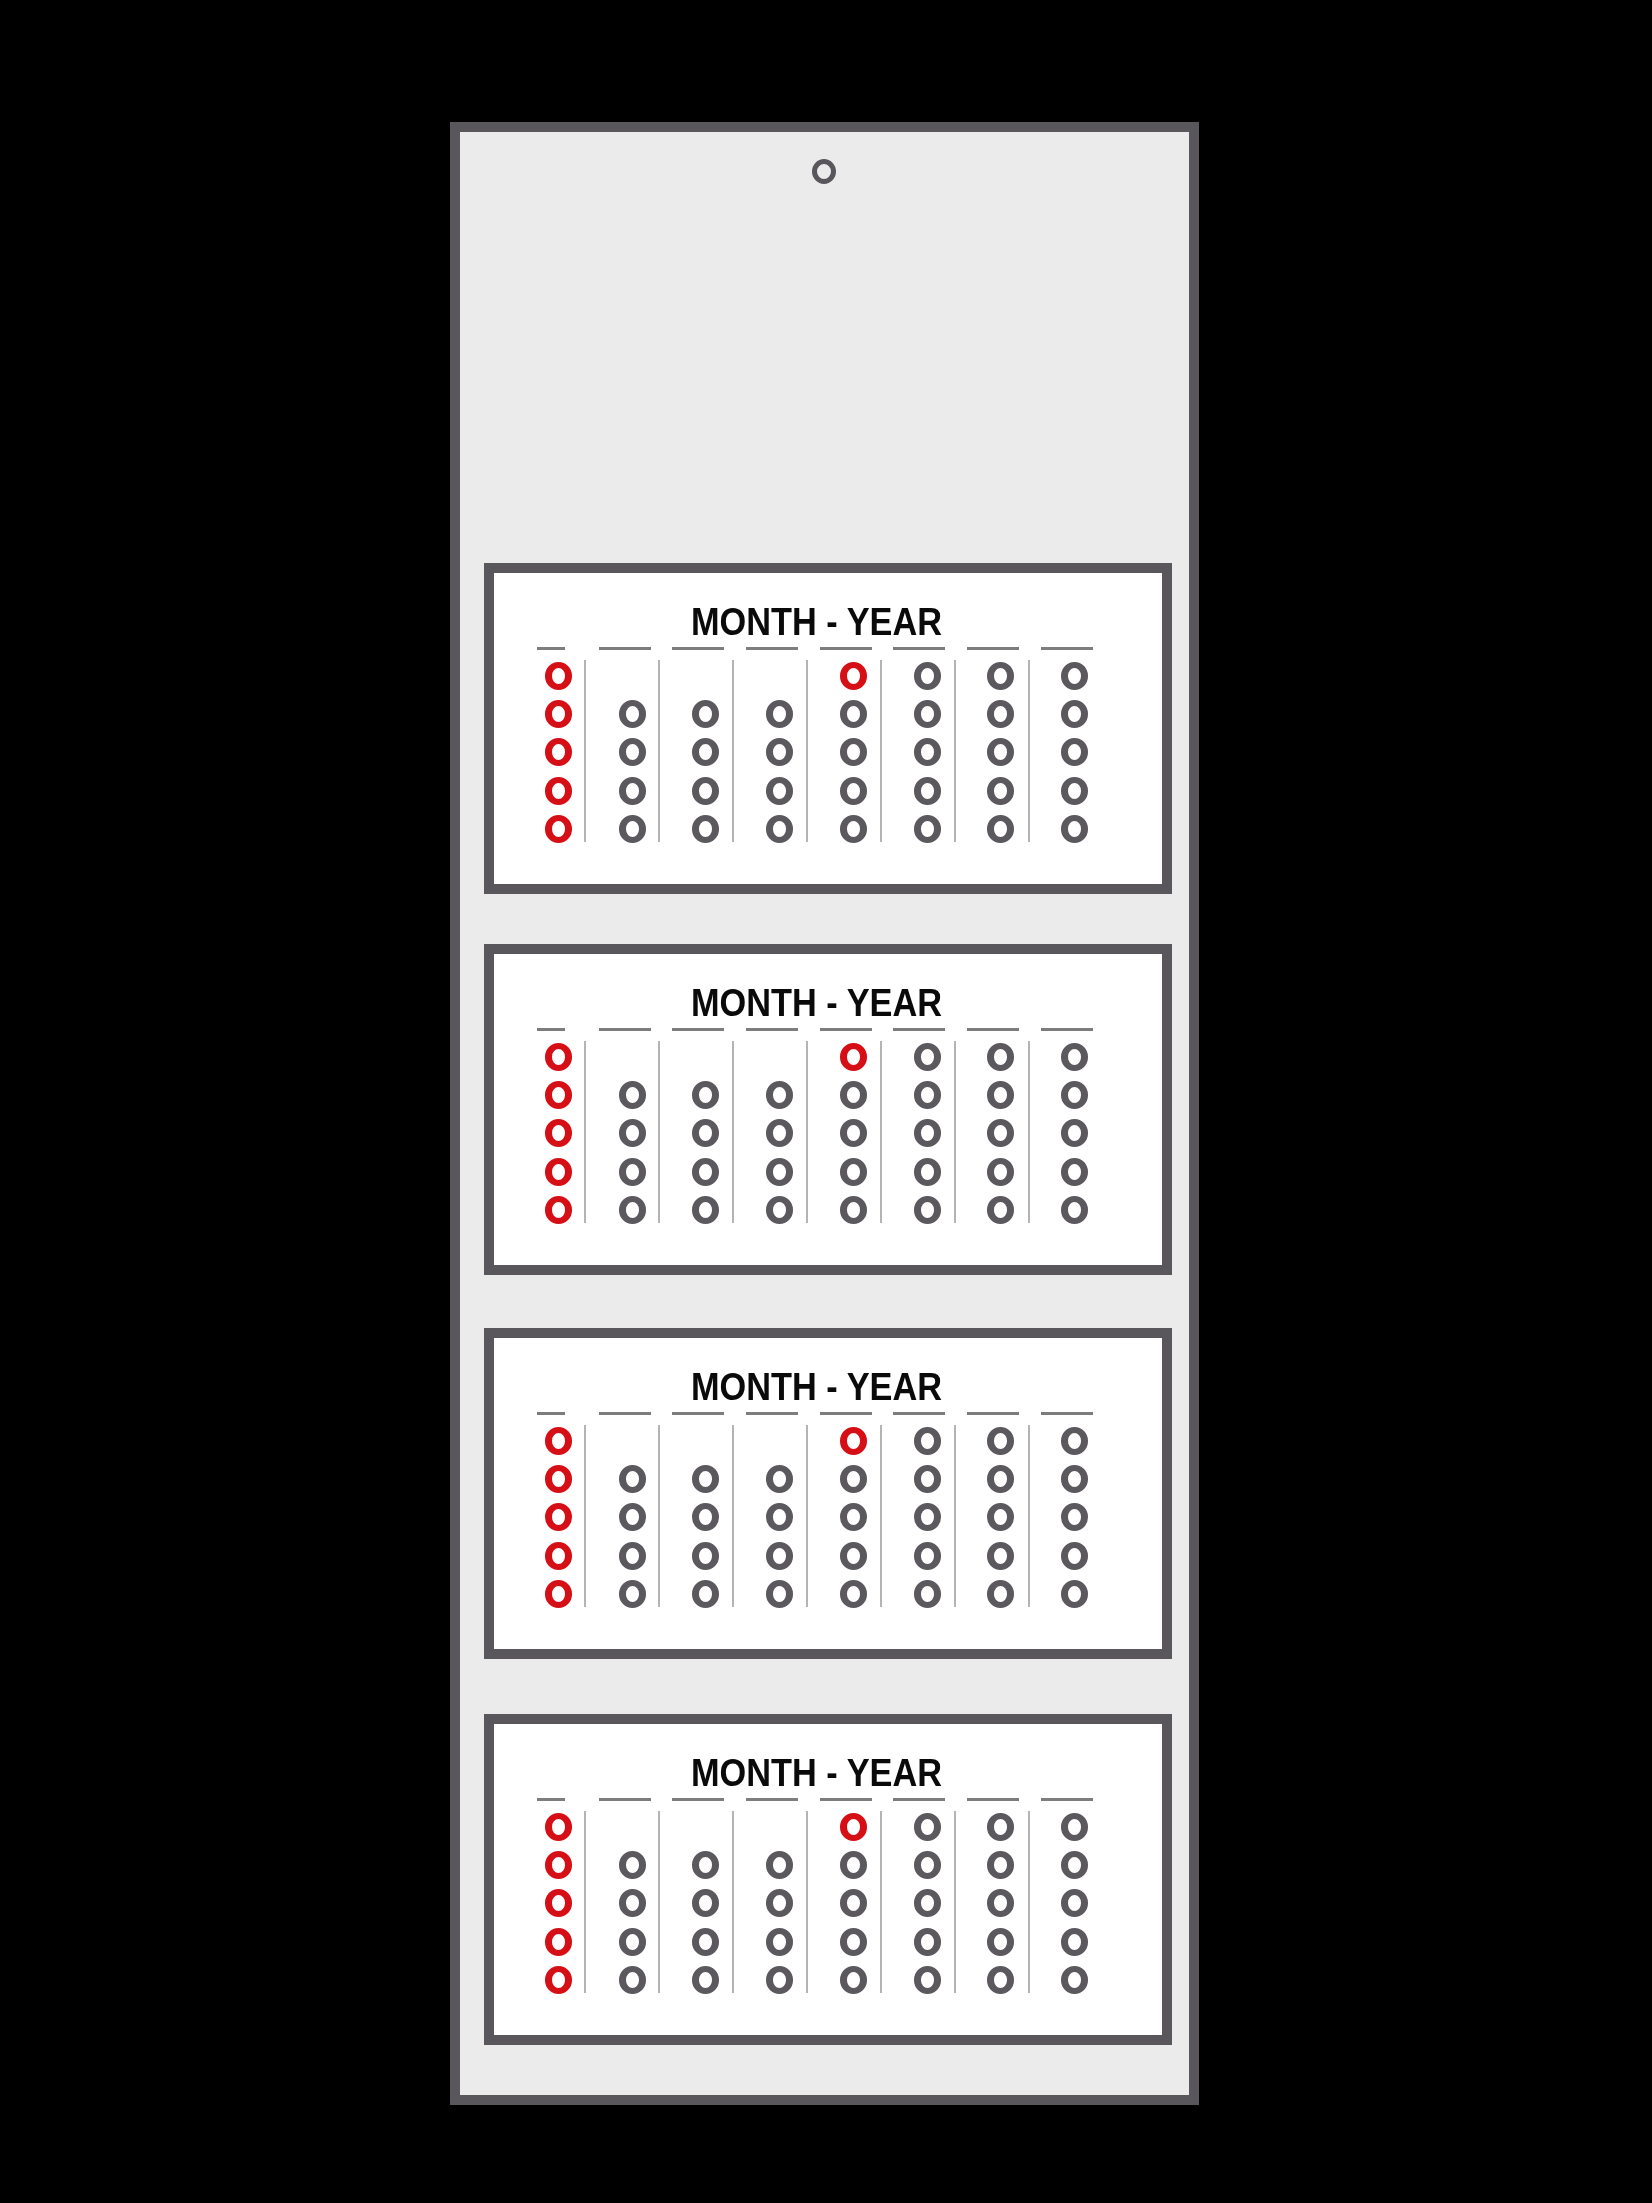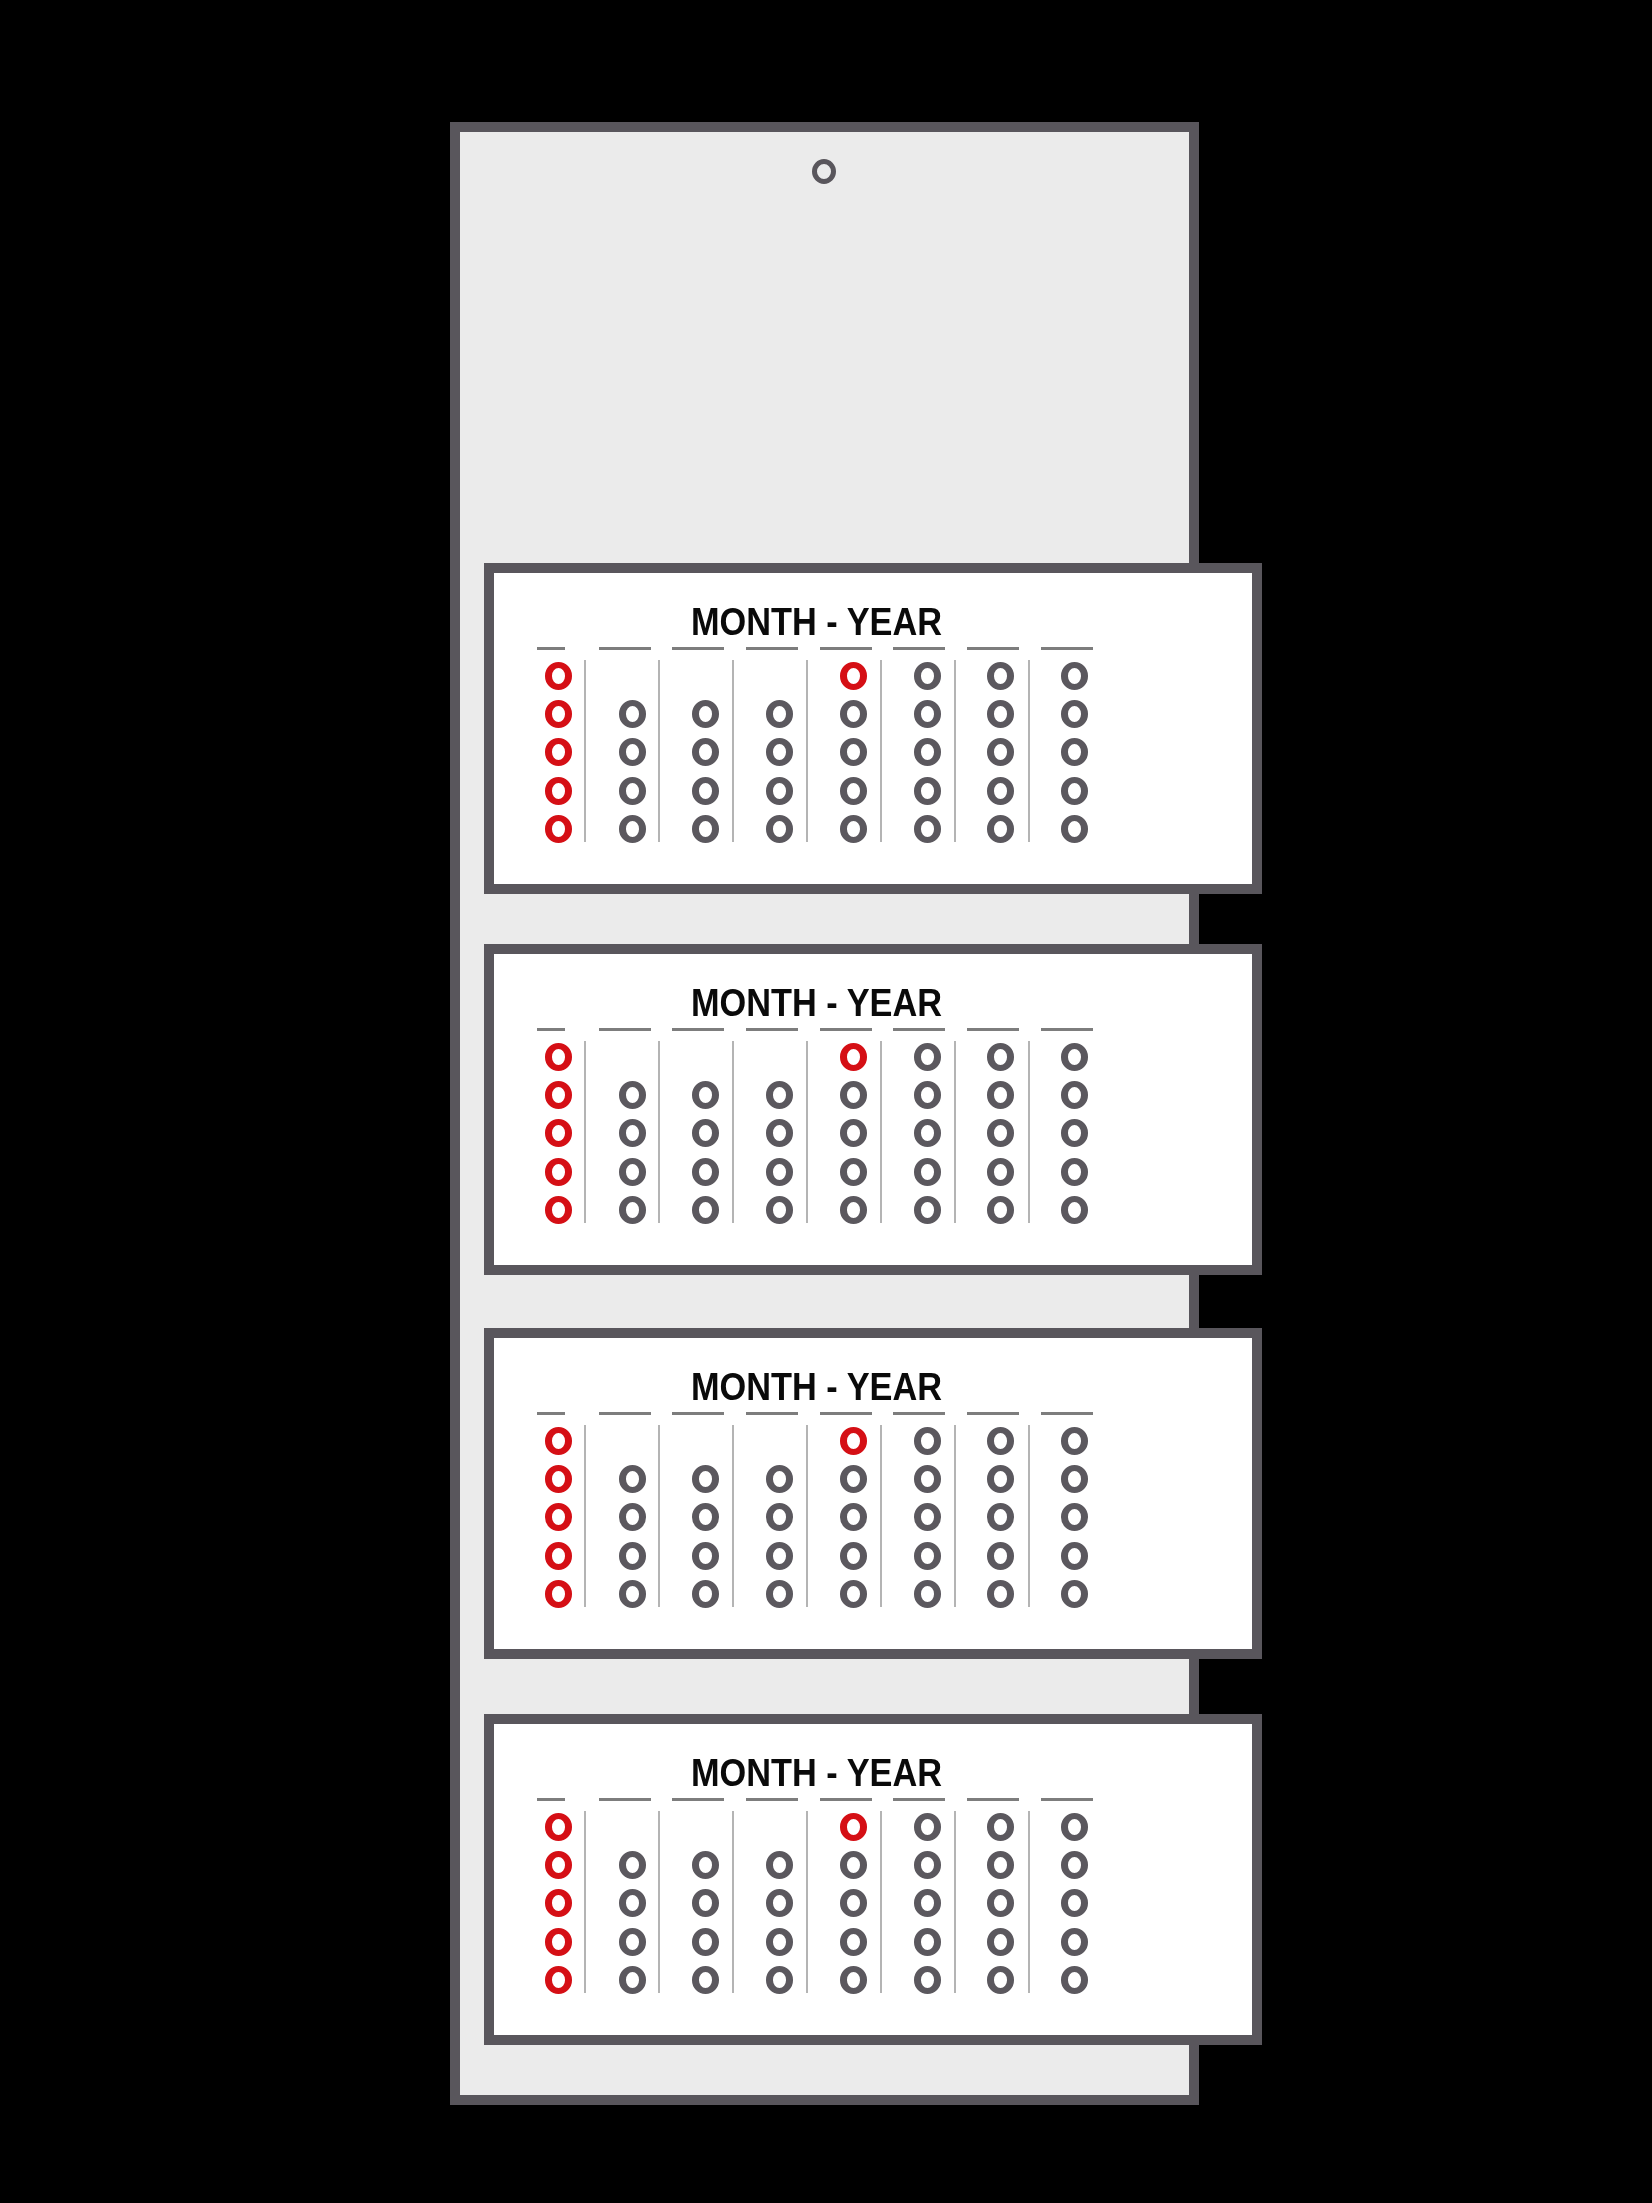--- a/index.html
+++ b/index.html
@@ -27,21 +27,21 @@
     border-radius: 50%;
   }
   .blank-header-area {
     position: absolute;
     left: 24px; top: 0px;
     width: 682px; height: 431px;
   }
   .card {
     position: absolute;
     left: 24px;
-    width: 778px; height: 331px;
+    width: 688px; height: 331px;
     box-sizing: border-box;
     border: 10px solid var(--frame, #59565c);
     background: var(--card, #ffffff);
   }
   .title {
     position: absolute;
     left: 0; top: 28.5px;
     width: 645px;
     margin: 0;
     text-align: center;

